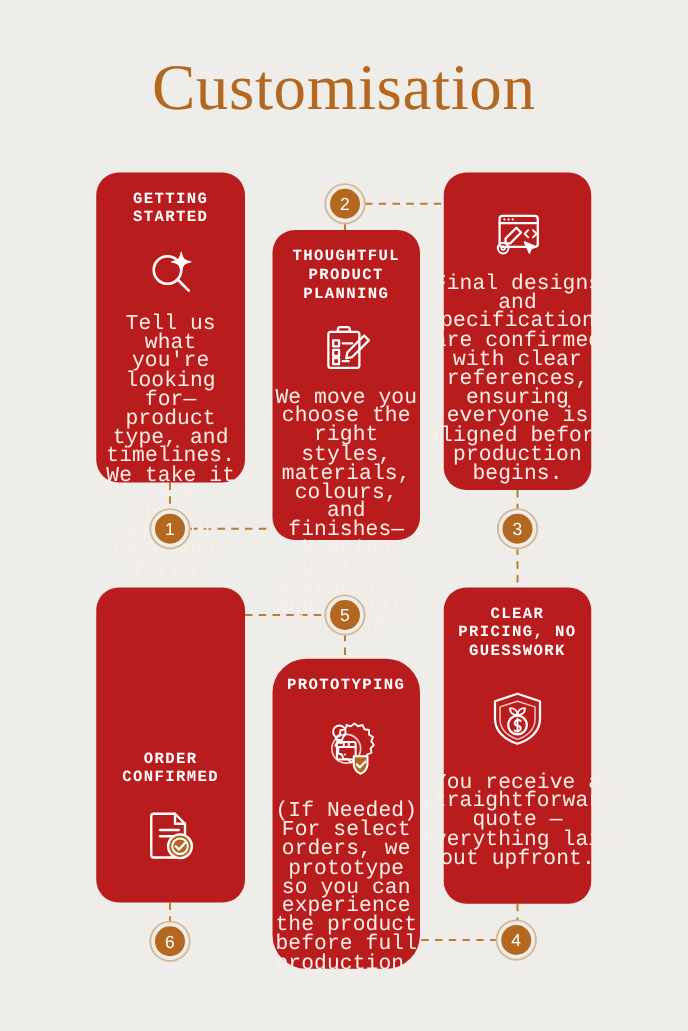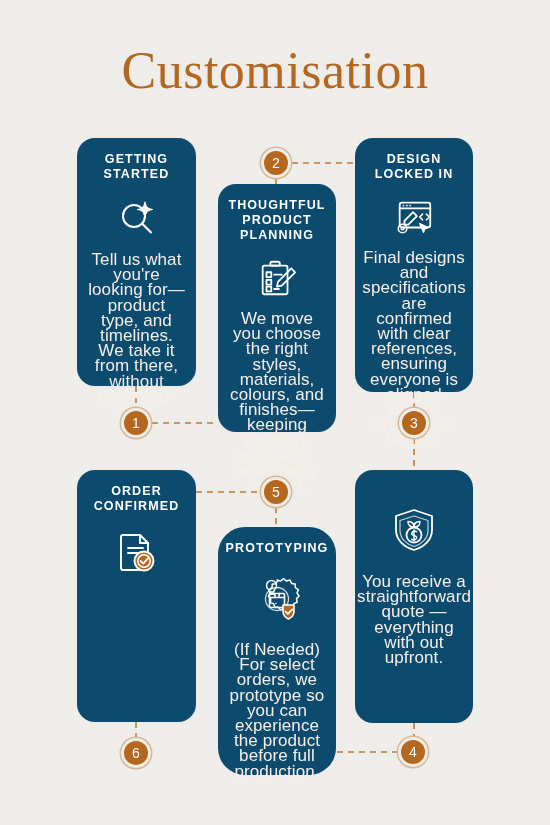--- a/index.html
+++ b/index.html
@@ -23,28 +23,29 @@
     letter-spacing:0.5px;
     font-weight:400;
   }
 
   
   #lines{position:absolute;left:0;top:0;width:550px;height:825px;}
 
   
   .card{
     position:absolute;
-    background:#0c4a6e;
+    background:#b91c1c;
     border-radius:18px;
     box-sizing:border-box;
     padding:14px 10px 16px 10px;
     display:flex;
     flex-direction:column;
     align-items:center;
     color:#FFFFFF;
+    font-family:Liberation Mono, monospace;
   }
   .card-title{
     font-size:12.5px;
     line-height:15px;
     font-weight:700;
     letter-spacing:1.1px;
     text-align:center;
     text-transform:uppercase;
     color:#FFFFFF;
   }
@@ -129,52 +130,52 @@
         <rect x="11" y="31" width="5" height="5"></rect>
         <line x1="19" y1="18.5" x2="27" y2="18.5"></line>
         <line x1="19" y1="33.5" x2="24" y2="33.5"></line>
         <path d="M37 12 l4 4 -14 14 -5 1 1 -5 z"></path>
       </svg>
     </div>
     <div class="card-body">We move you choose the right styles, materials, colours, and finishes— keeping function, aesthetics, and quality in mind.</div>
   </div>
 
   <div class="card" style="left:355px;top:138px;width:118px;height:254px;">
-    <div class="card-title">DESIGN LOCKED IN</div>
     <div class="card-icon">
       <svg width="42" height="42" viewBox="0 0 44 44" fill="none" stroke="#FFFFFF" stroke-width="1.9" stroke-linecap="round" stroke-linejoin="round">
         <rect x="7" y="7" width="32" height="26" rx="2.5"></rect>
         <line x1="7" y1="13" x2="39" y2="13"></line>
         <circle cx="11" cy="10" r="0.9" fill="#FFFFFF" stroke="none"></circle>
         <circle cx="14.5" cy="10" r="0.9" fill="#FFFFFF" stroke="none"></circle>
         <circle cx="18" cy="10" r="0.9" fill="#FFFFFF" stroke="none"></circle>
         <path d="M12 30 l0 -4 9 -9 4 4 -9 9 z"></path>
         <path d="M31 19 l-3 3 3 3" stroke-width="1.6"></path>
         <path d="M35 19 l3 3 -3 3" stroke-width="1.6"></path>
         <path d="M28 29 l9 4 -3.6 1.4 -1.4 3.6 z" fill="#FFFFFF" stroke-width="1.4"></path>
         <circle cx="10" cy="34" r="4.5" stroke-width="1.6"></circle>
         <circle cx="10" cy="34" r="1.5" stroke-width="1.4"></circle>
       </svg>
     </div>
     <div class="card-body">Final designs and specifications are confirmed with clear references, ensuring everyone is aligned before production begins.</div>
   </div>
 
   <div class="card" style="left:355px;top:470px;width:118px;height:253px;">
+    <div class="card-title">CLEAR PRICING, NO GUESSWORK</div>
     <div class="card-icon" style="margin:22px 0 20px 0;">
       <svg width="48" height="48" viewBox="0 0 48 48" fill="none" stroke="#FFFFFF" stroke-width="1.8" stroke-linecap="round" stroke-linejoin="round">
         <path d="M24 4 L42 10 v14 c0 10 -8 17 -18 20 C14 41 6 34 6 24 V10 z"></path>
         <path d="M24 10 L38 14.5 v10 c0 8 -6.4 13.6 -14 16 -7.6 -2.4 -14 -8 -14 -16 v-10 z" stroke-width="1.2" opacity="0.75"></path>
         <circle cx="24" cy="29" r="7.5"></circle>
         <path d="M26.6 25.8 a3 3 0 0 0 -4.9 1.6 c-0.2 1.6 1.6 2 2.4 2.2 c0.9 0.2 2.8 0.6 2.5 2.3 a3 3 0 0 1 -4.9 1.4" stroke-width="1.5"></path>
         <line x1="24" y1="24" x2="24" y2="34.3" stroke-width="1.5"></line>
         <path d="M24 21 C24 17.5 21.5 15.5 18 15.5 C18 19 20.5 21 24 21 Z" stroke-width="1.5"></path>
         <path d="M24 21 C24 17.5 26.5 15.5 30 15.5 C30 19 27.5 21 24 21 Z" stroke-width="1.5"></path>
       </svg>
     </div>
-    <div class="card-body">You receive a straightforward quote — everything with out upfront.</div>
+    <div class="card-body">You receive a straightforward quote — everything laid out upfront.</div>
   </div>
 
   <div class="card" style="left:218px;top:527px;width:118px;height:248px;border-radius:27px;">
     <div class="card-title">PROTOTYPING</div>
     <div class="card-icon" style="margin:18px 0 18px 0;">
       <svg width="50" height="50" viewBox="0 0 50 50" fill="none" stroke="#FFFFFF" stroke-width="1.6" stroke-linecap="round" stroke-linejoin="round">
         <path d="M25 6 l3.6 1.1 2.9 -2.4 3 2.3 3.5 -1 1.6 3.4 3.6 0.6 0.1 3.7 3.1 1.9 -1.4 3.4 2.1 3 -2.6 2.6 0.7 3.6 -3.4 1.4 -0.8 3.6 -3.6 -0.2 -2.2 2.9 -3.3 -1.6 -3.2 1.8 -2.4 -2.8 -3.6 0 -1 -3.5 -3.4 -1.2 0.5 -3.6 -2.5 -2.7 1.9 -3.1 -1.2 -3.5 3 -2 0.3 -3.6 3.6 -0.4 1.8 -3.2 z" stroke-width="1.5"></path>
         <circle cx="25" cy="25" r="11.5" stroke-width="1.3" opacity="0.8"></circle>
         <rect x="17.5" y="19.5" width="15" height="14" rx="1.5"></rect>
         <path d="M17.5 23.5 h15"></path>
@@ -183,21 +184,21 @@
         <circle cx="24" cy="29.5" r="0.8" fill="#FFFFFF" stroke="none"></circle>
         <path d="M16 15 a5 5 0 1 1 7 0 c-1 1 -1.2 1.8 -1.2 3 h-4.6 c0 -1.2 -0.2 -2 -1.2 -3 z" stroke-width="1.5"></path>
         <line x1="17.3" y1="20.2" x2="21.7" y2="20.2" stroke-width="1.4"></line>
         <path d="M31 31 h11 v7 a9 9 0 0 1 -5.5 7 A9 9 0 0 1 31 38 z" fill="#B4671F" stroke-width="1.6"></path>
         <path d="M33.5 37.5 l2.4 2.4 4.4 -4.6" stroke-width="1.7"></path>
       </svg>
     </div>
     <div class="card-body">(If Needed) For select orders, we prototype so you can experience the product before full production.</div>
   </div>
 
-  <div class="card" style="left:77px;top:470px;width:119px;height:252px;">
+  <div class="card" style="left:77px;top:470px;width:119px;height:252px;justify-content:flex-end;">
     <div class="card-title">ORDER CONFIRMED</div>
     <div class="card-icon" style="margin:16px 0 14px 0;">
       <svg width="46" height="46" viewBox="0 0 46 46" fill="none" stroke="#FFFFFF" stroke-width="1.9" stroke-linecap="round" stroke-linejoin="round">
         <path d="M9 5 h17 l8 8 v25 a2 2 0 0 1 -2 2 h-23 a2 2 0 0 1 -2 -2 v-31 a2 2 0 0 1 2 -2 z"></path>
         <path d="M26 5 v8 h8"></path>
         <line x1="14" y1="18" x2="29" y2="18"></line>
         <line x1="14" y1="23" x2="29" y2="23"></line>
         <circle cx="30" cy="31" r="9.5" fill="#B4671F"></circle>
         <circle cx="30" cy="31" r="6.2" stroke-width="1.5"></circle>
         <path d="M26.6 31 l2.6 2.6 5 -5.4" stroke-width="1.9"></path>

